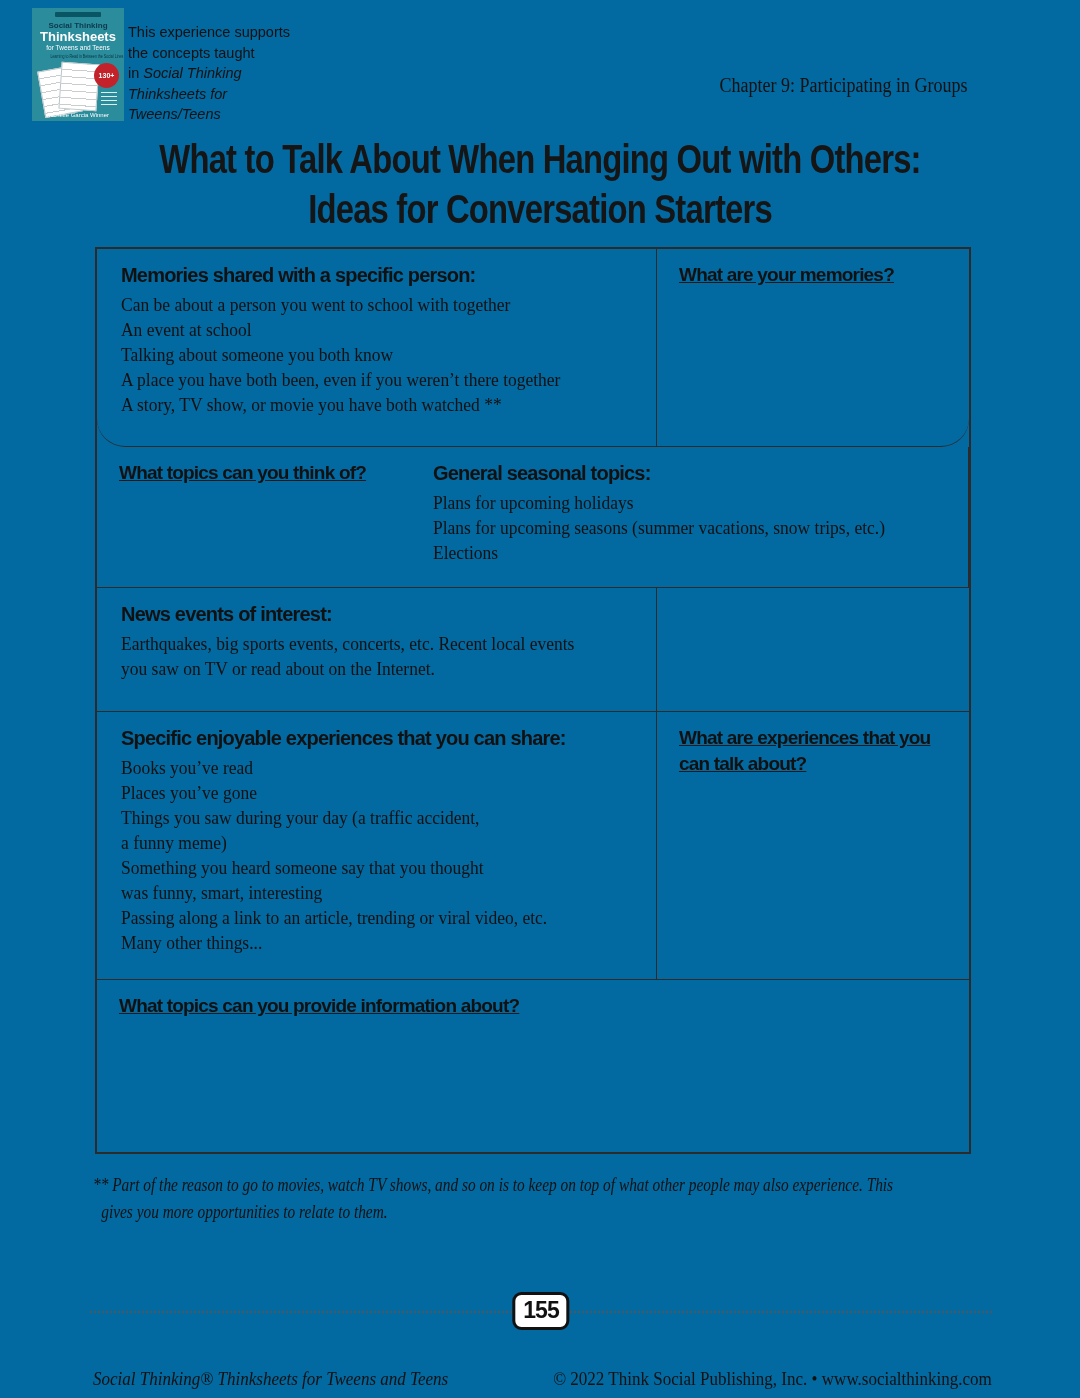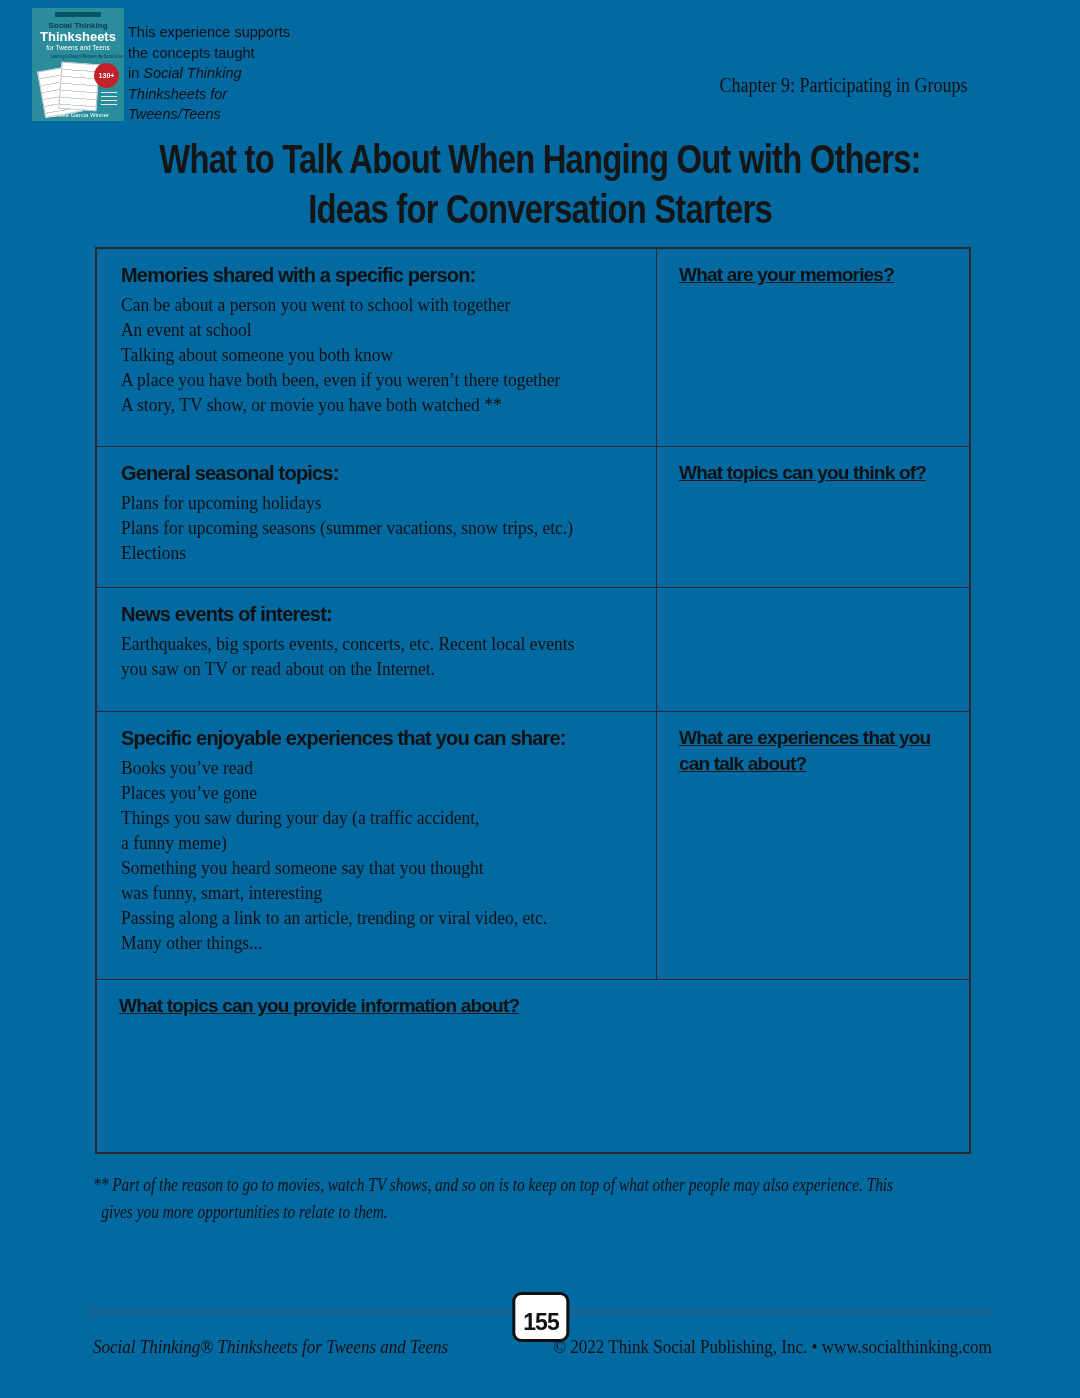--- a/index.html
+++ b/index.html
@@ -42,21 +42,21 @@
   
   .title { position:absolute; left:0; top:134px; width:100%; text-align:center;
            font-family:"Liberation Sans",sans-serif; font-weight:bold; color:#151515; }
   .title .tline { font-size:41px; line-height:50px; white-space:nowrap;
                   transform:scaleX(.8); transform-origin:50% 50%; letter-spacing:-1px; }
 
   
   .ttable { position:absolute; left:95px; top:247px; width:876px; border:2px solid #2b2b2b; }
   .trow { display:flex; border-bottom:1.5px solid #2b2b2b; }
   .trow:last-child { border-bottom:none; }
-  .trow:nth-child(1){ min-height:198px; }
+  .trow:nth-child(1){ min-height:198px;border-radius:28px; }
   .trow:nth-child(2){ min-height:141px; }
   .trow:nth-child(3){ min-height:124px; }
   .trow:nth-child(4){ min-height:268px; }
   .trow:nth-child(5){ min-height:172px; }
   .tcell { padding:13px 8px 10px 24px; }
   .tcell.left { width:560px; border-right:1.5px solid #2b2b2b; }
   .tcell.right { flex:1; padding-left:22px; padding-right:14px;text-decoration:underline; }
   .cell-heading { font-family:"Liberation Sans",sans-serif; font-weight:bold; font-size:20px;
                   letter-spacing:-0.8px; line-height:27px; margin-bottom:3px; color:#111; }
   .cell-line { font-size:19px; line-height:25px; white-space:nowrap;
@@ -67,24 +67,24 @@
   
   .footnote { position:absolute; left:93px; top:1172px; width:910px; font-style:italic;
               font-size:18.5px; line-height:27px; color:#111; }
   .footnote .fline { white-space:nowrap; transform:scaleX(.83); transform-origin:0 50%; }
   .footnote .fline2 { padding-left:10px; }
 
   
   .pagenum-rule { position:absolute; left:90px; top:1311px; width:902px; height:0;
                   border-top:2px dotted #555; }
   .pagenum-badge { position:absolute; left:50%; top:-21px; transform:translateX(-50%);
-                   background:#fff; border:3px solid #111; border-radius:9px; padding:14px 8px 3px;
+                   background:#fff; border:3px solid #111; border-radius:9px; padding:2px 8px 3px;
                    font-family:"Liberation Sans",sans-serif; font-weight:bold; font-size:23px;
                    letter-spacing:-1px; color:#111; }
-  .footer-row { position:absolute; left:93px; top:1337px; width:899px; display:flex;
+  .footer-row { position:absolute; left:93px; top:1369px; width:899px; display:flex;
                 justify-content:space-between; align-items:baseline; font-size:18.5px; color:#111; }
   .footer-left { font-style:italic; white-space:nowrap; transform:scaleX(.92); transform-origin:0 50%; }
   .footer-right { white-space:nowrap; transform:scaleX(.92); transform-origin:100% 50%; }
 </style>
 </head>
 <body>
 
 <div class="page">
 
   <div class="cover">
@@ -123,28 +123,28 @@
           <div class="cell-line">An event at school</div>
           <div class="cell-line">Talking about someone you both know</div>
           <div class="cell-line">A place you have both been, even if you weren’t there together</div>
           <div class="cell-line">A story, TV show, or movie you have both watched **</div>
         </div>
         <div class="tcell right">
           <div class="cell-prompt">What are your memories?</div>
         </div>
       </div>
       <div class="trow">
+        <div class="tcell right">
+          <div class="cell-prompt">What topics can you think of?</div>
+        </div>
         <div class="tcell left">
           <div class="cell-heading">General seasonal topics:</div>
           <div class="cell-line">Plans for upcoming holidays</div>
           <div class="cell-line">Plans for upcoming seasons (summer vacations, snow trips, etc.)</div>
           <div class="cell-line">Elections</div>
-        </div>
-        <div class="tcell right">
-          <div class="cell-prompt">What topics can you think of?</div>
         </div>
       </div>
       <div class="trow">
         <div class="tcell left">
           <div class="cell-heading">News events of interest:</div>
           <div class="cell-line">Earthquakes, big sports events, concerts, etc. Recent local events</div>
           <div class="cell-line">you saw on TV or read about on the Internet.</div>
         </div>
       </div>
       <div class="trow">

